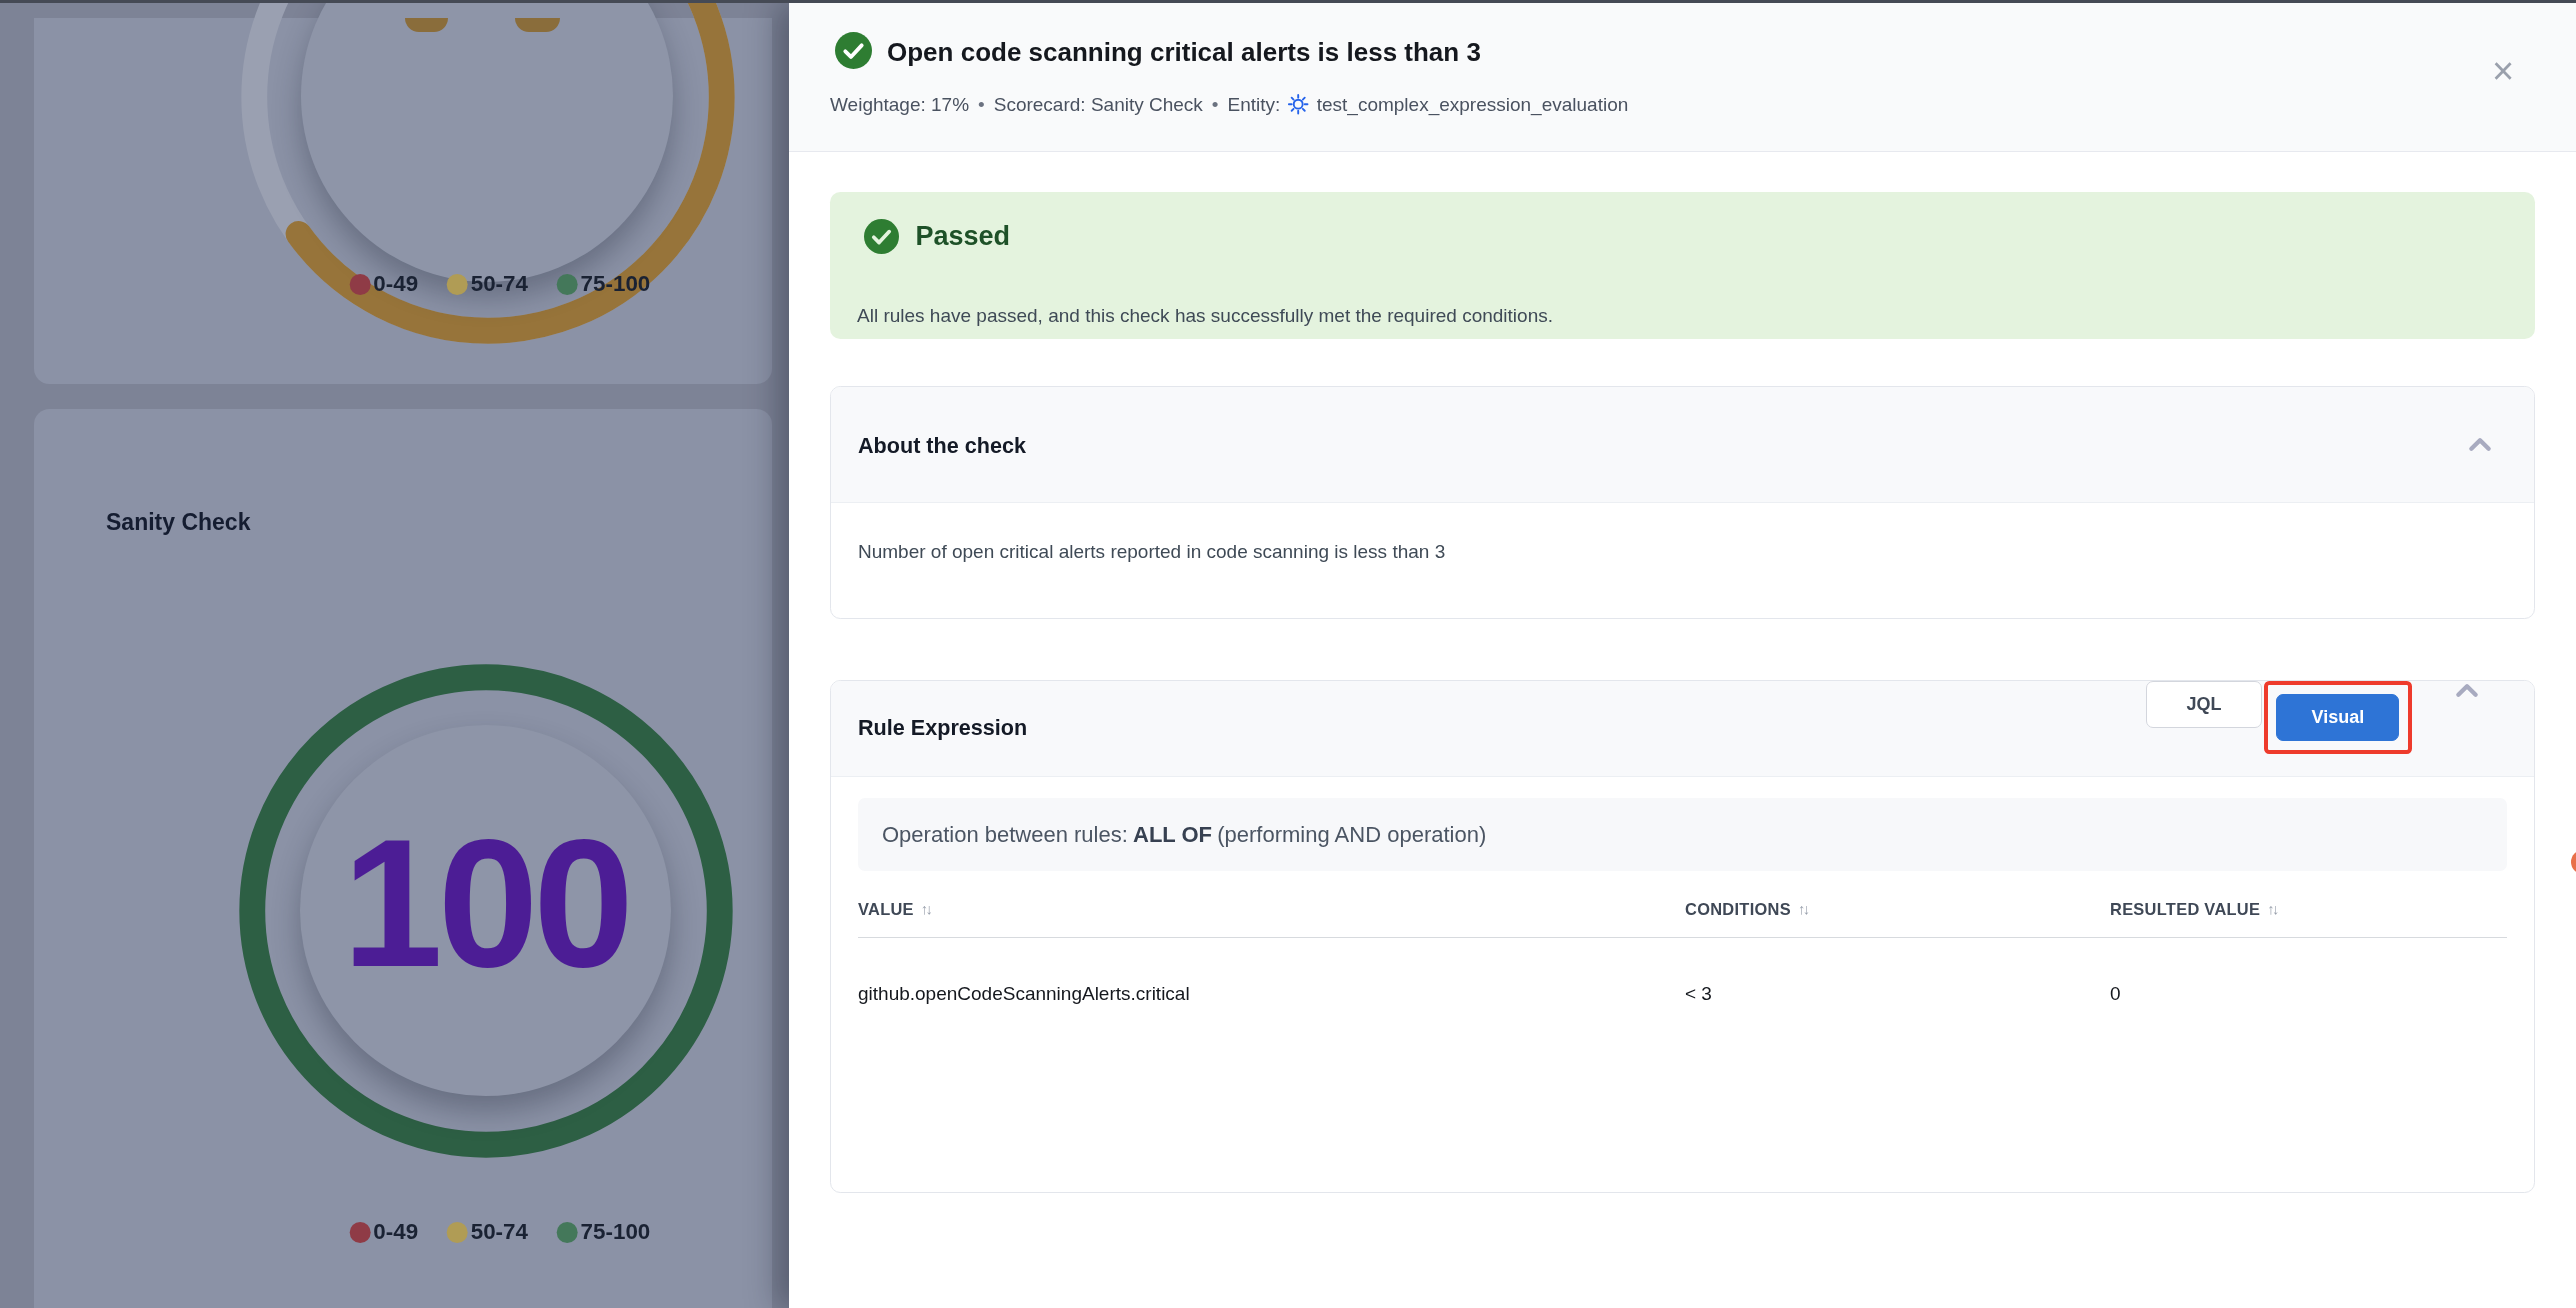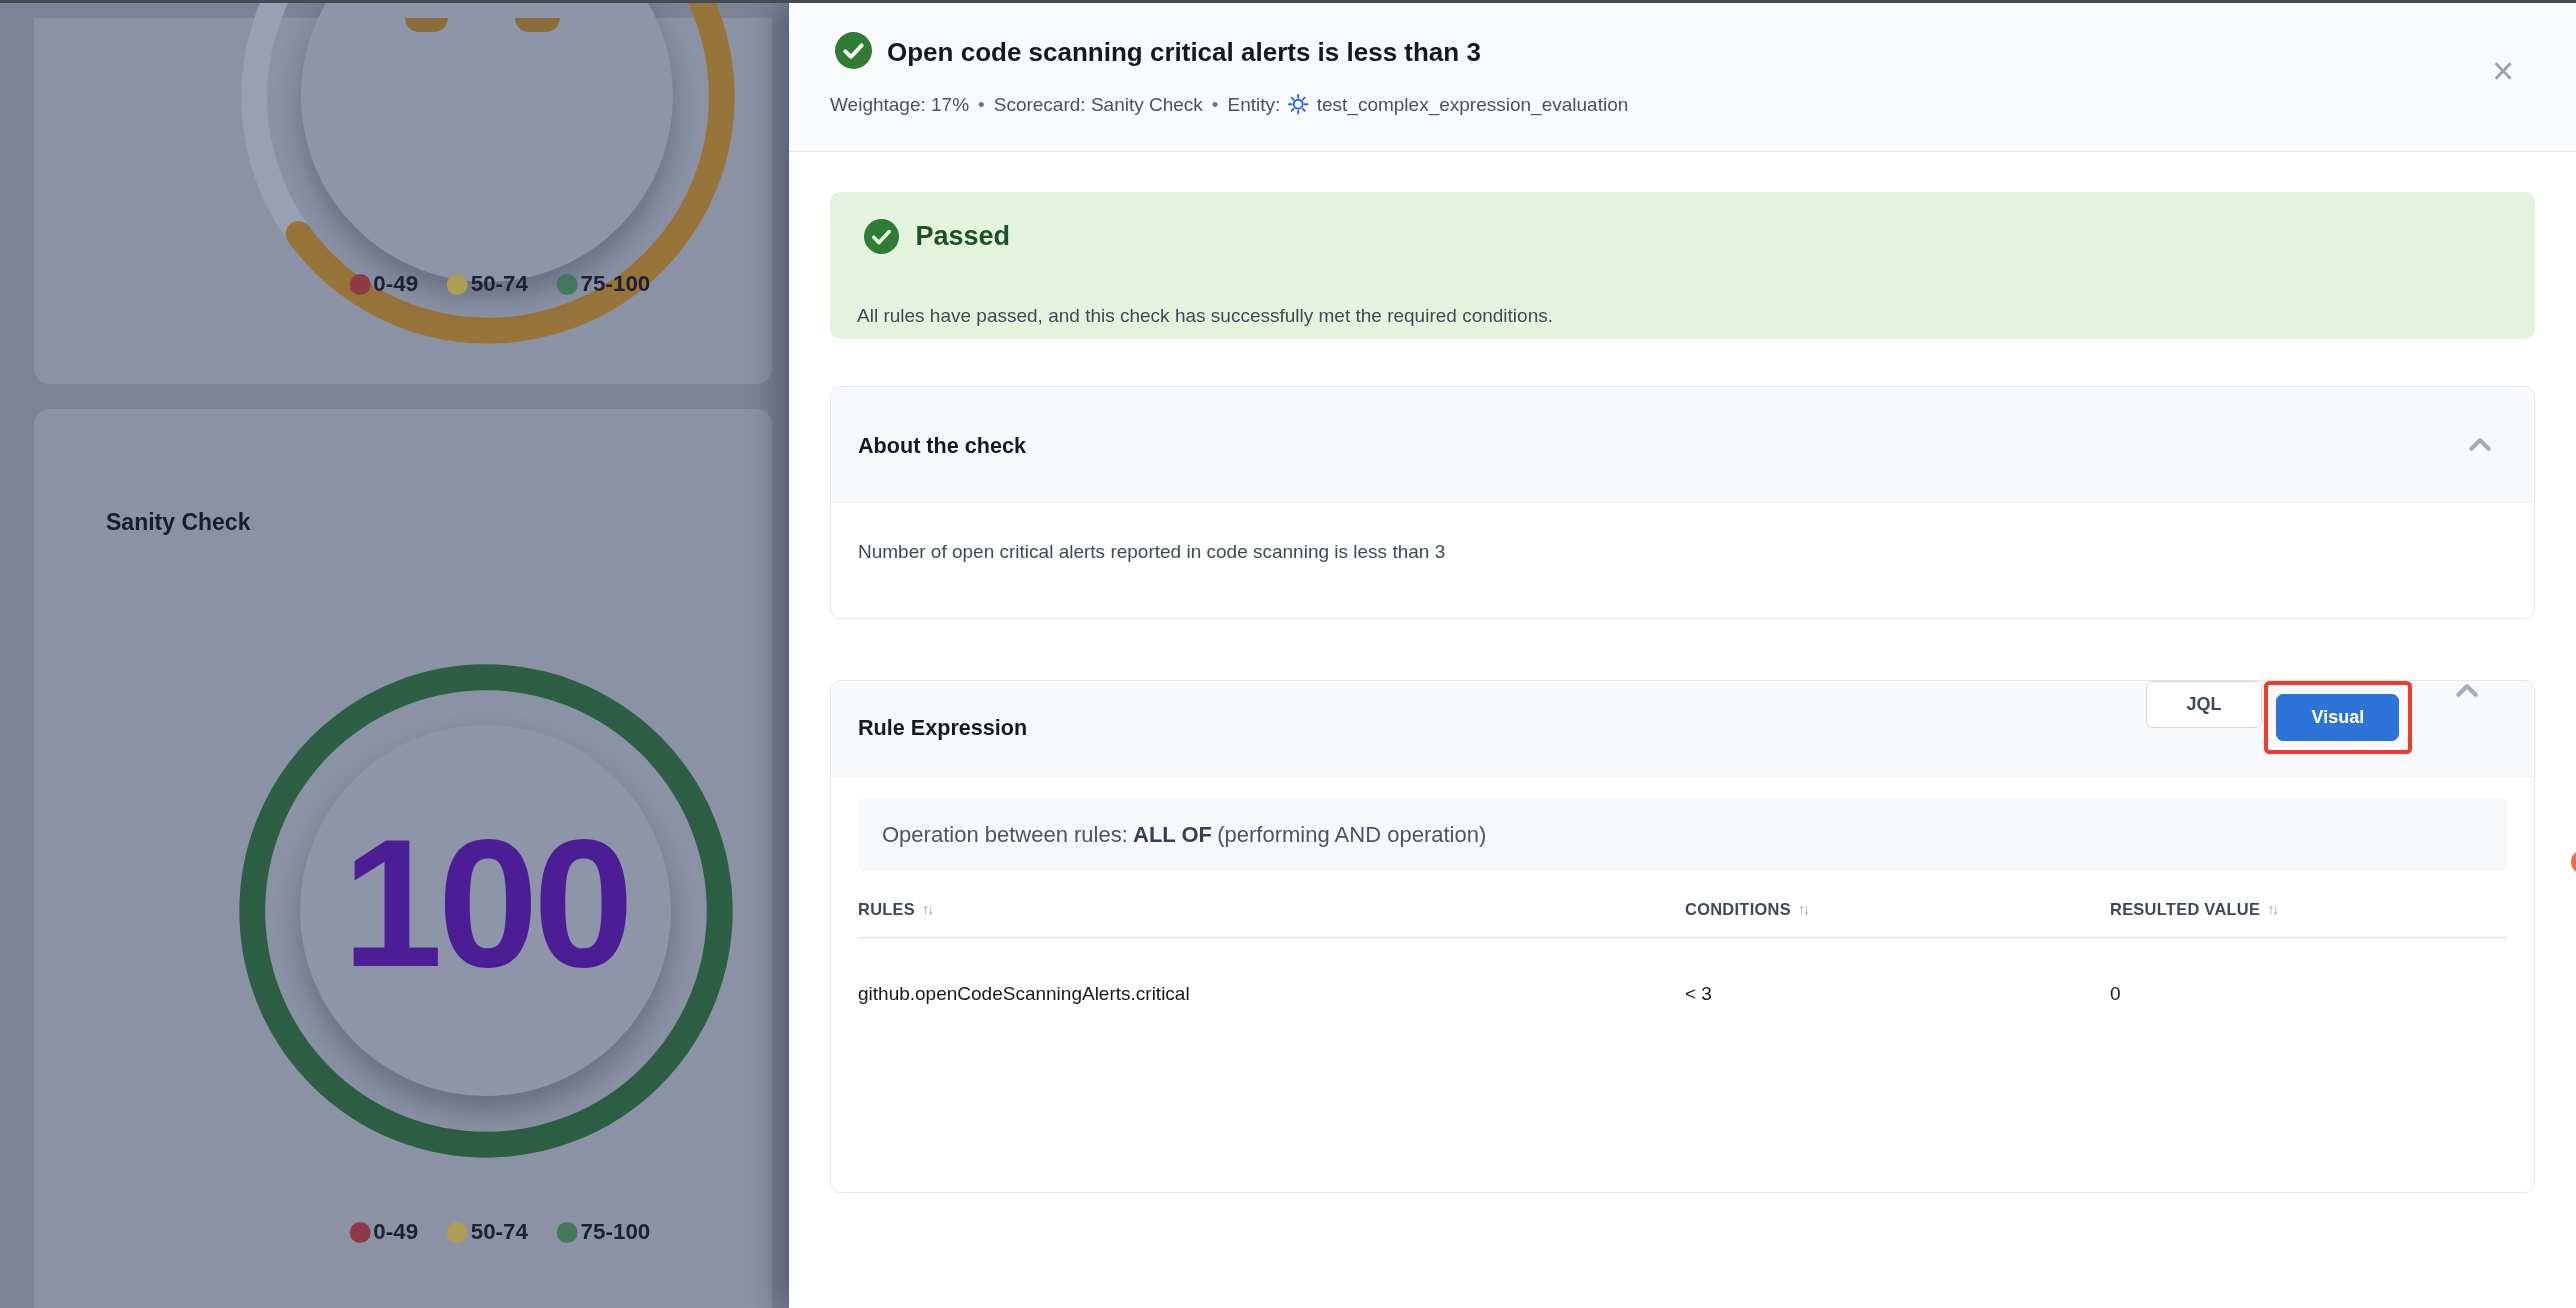--- a/index.html
+++ b/index.html
@@ -241,21 +241,21 @@
 
       <div class="ops-box">
         <span>Operation between rules:</span>
         <b>ALL OF</b>
         <span>(performing AND operation)</span>
       </div>
 
       <div class="rules-table">
         <div class="t-row t-head">
           <span class="t-cell">
-            <span>RULES</span>
+            <span>VALUE</span>
             <span class="sort-icon">↑↓</span>
           </span>
           <span class="t-cell">
             <span>CONDITIONS</span>
             <span class="sort-icon">↑↓</span>
           </span>
           <span class="t-cell">
             <span>RESULTED VALUE</span>
             <span class="sort-icon">↑↓</span>
           </span>

